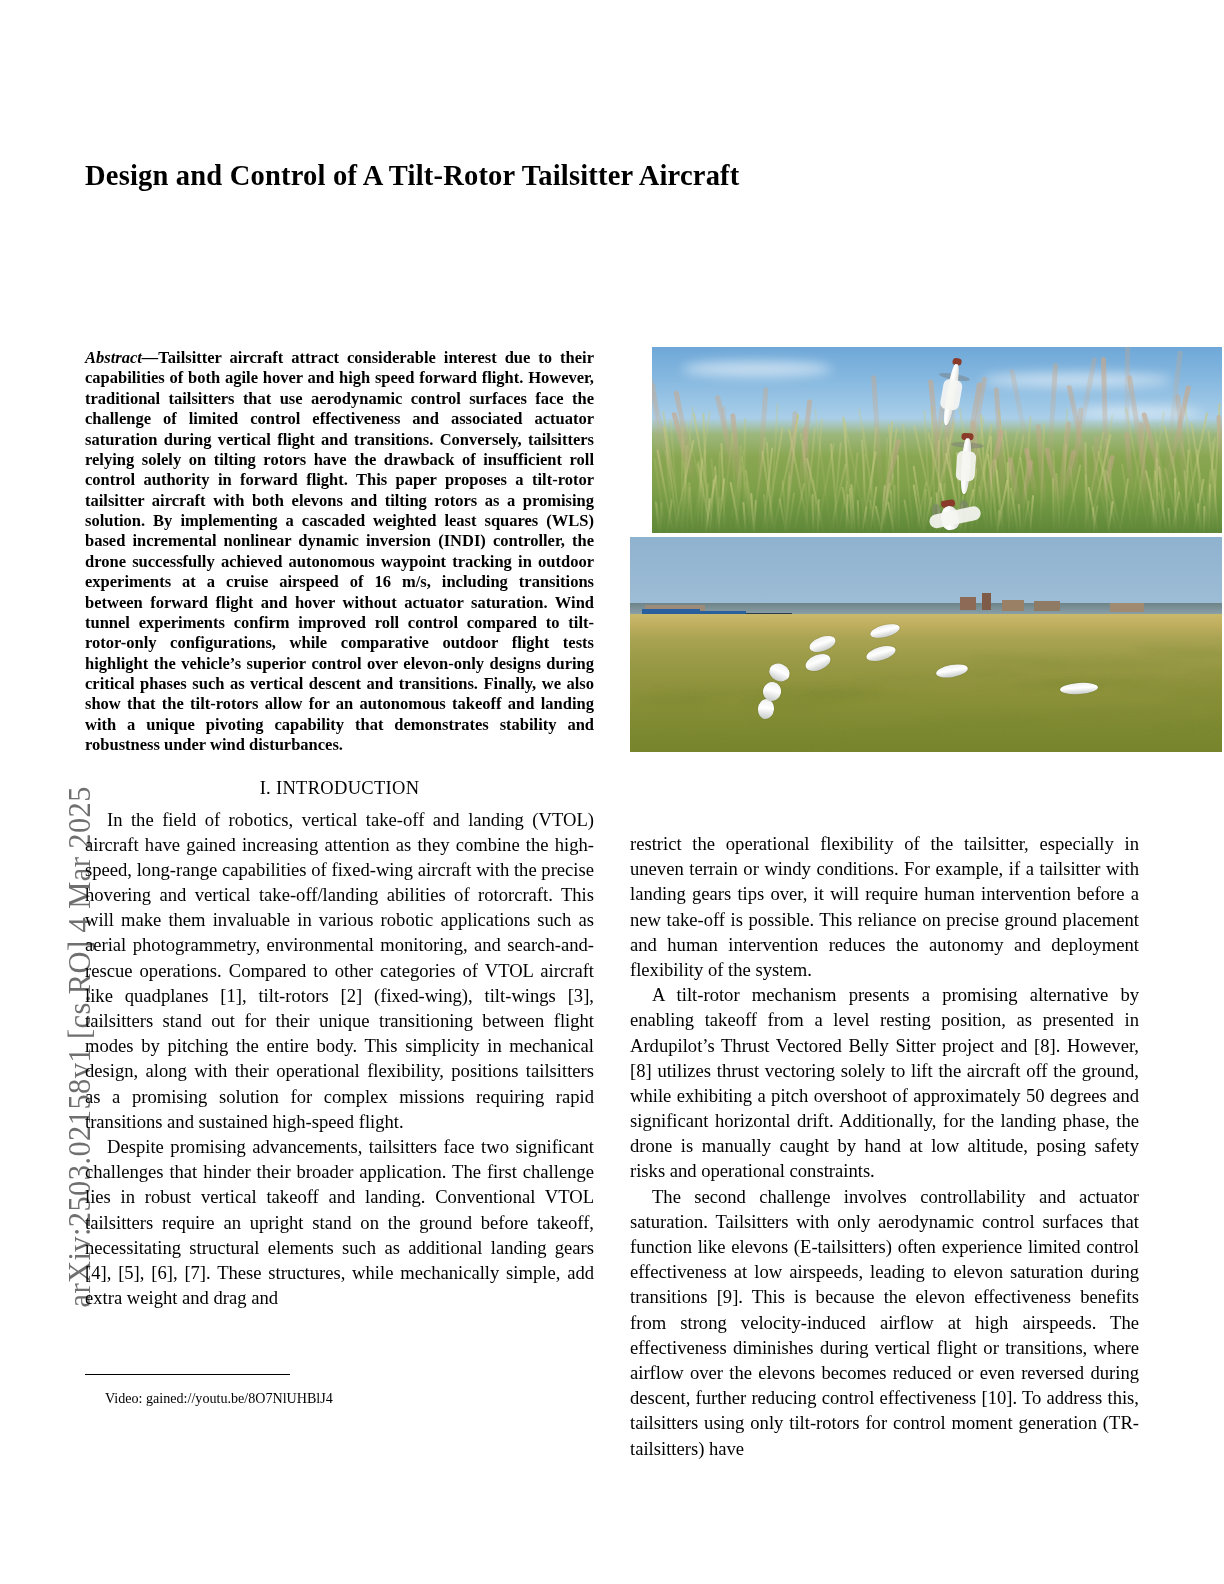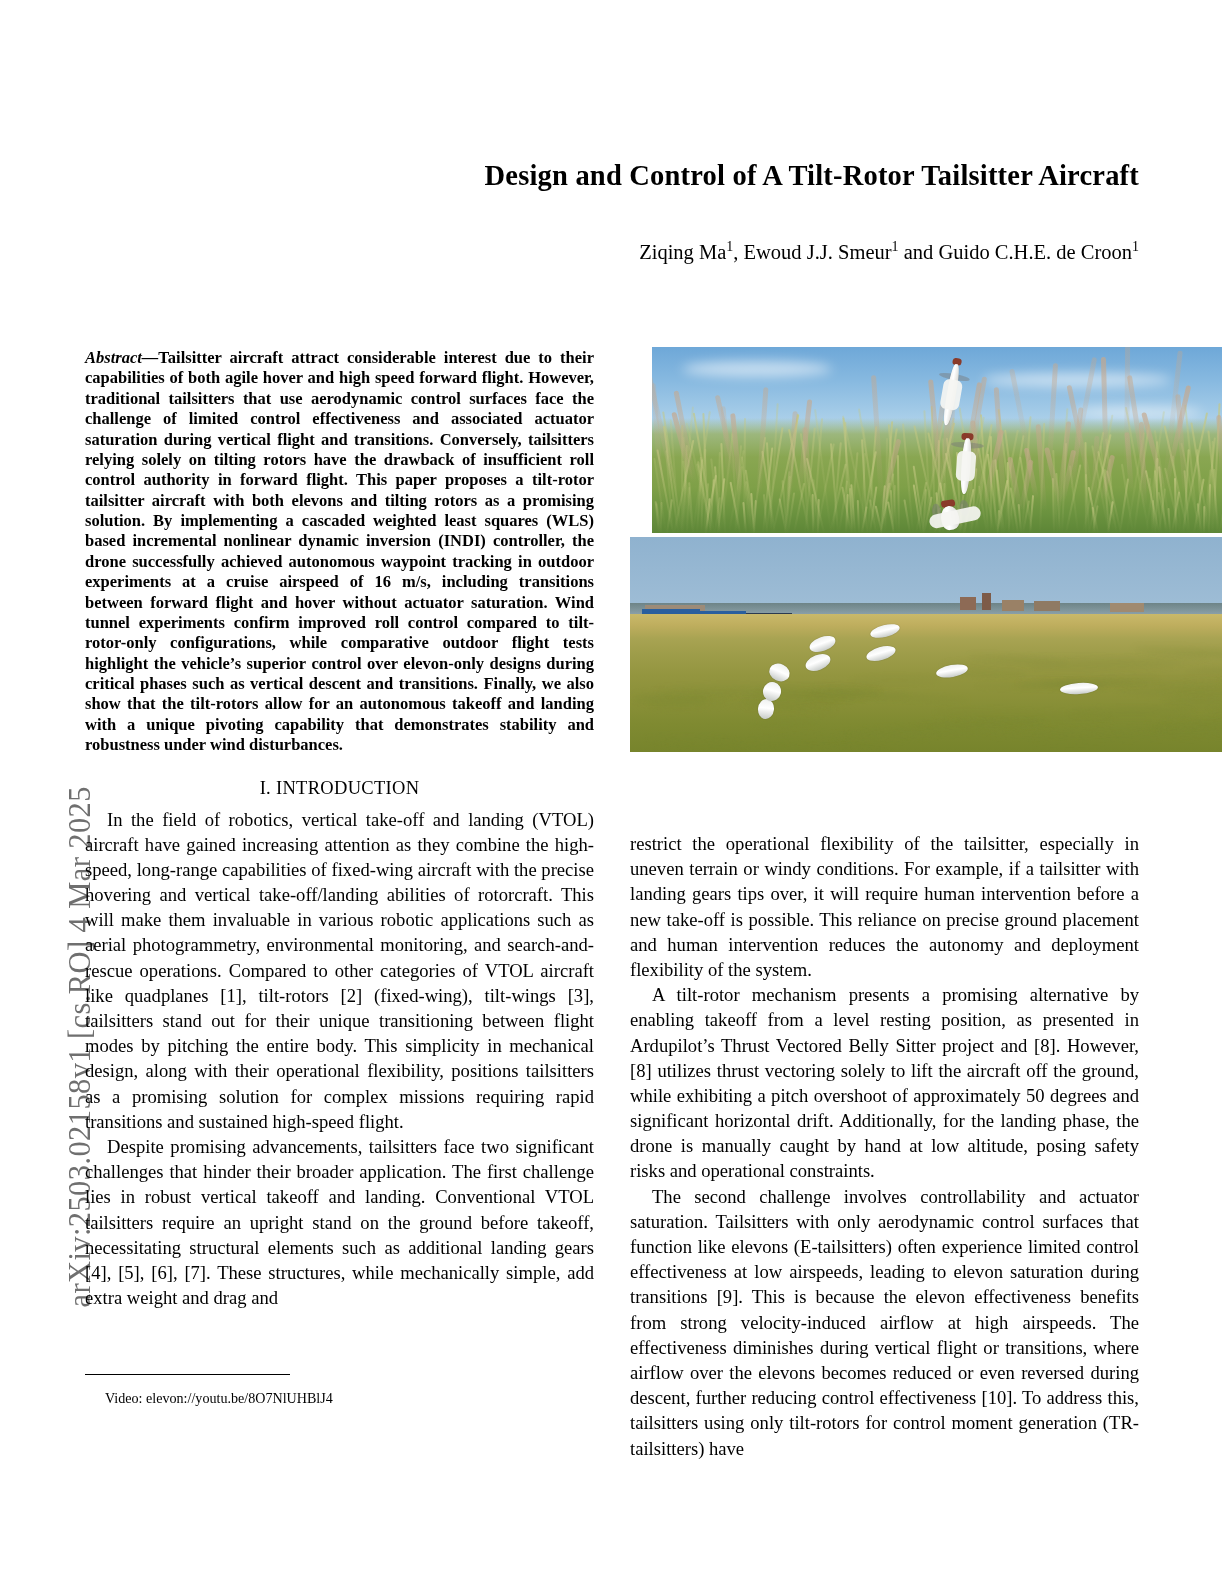--- a/index.html
+++ b/index.html
@@ -47,21 +47,21 @@
     width: 1054px;
     height: 1584px;
   }
 
   
   .title-block {
     position: absolute;
     left: 0px;
     top: 155px;
     width: 1054px;
-    text-align: right;
+    text-align: left;
   }
   .paper-title {
     font-size: 28.5px;
     font-weight: bold;
     line-height: 1.46;
     letter-spacing: 0.2px;
     margin: 0;
   }
   .paper-title .l2 { display: block; }
   .authors {
@@ -290,38 +290,37 @@
 <div class="arxiv-stamp">
   <div class="txt">arXiv:2503.02158v1  [cs.RO]  4 Mar 2025</div>
 </div>
 
 <div class="page">
 
   <div class="title-block">
     <h1 class="paper-title">
       <span>Design and Control of A Tilt-Rotor Tailsitter Aircraft</span>
     </h1>
-    <div class="authors"><span>Ziqing Ma</span><sup>1</sup><span>, </span><span>Ewoud J.J. Smeur</span><sup>1</sup><span> and </span><span>Guido C.H.E. de Croon</span><sup>1</sup></div>
   </div>
 
   <div class="col col-left">
 
     <p class="abstract"><span class="lead">Abstract—</span><span>Tailsitter aircraft attract considerable interest due to their capabilities of both agile hover and high speed forward flight. However, traditional tailsitters that use aerodynamic control surfaces face the challenge of limited control effectiveness and associated actuator saturation during vertical flight and transitions. Conversely, tailsitters relying solely on tilting rotors have the drawback of insufficient roll control authority in forward flight. This paper proposes a tilt-rotor tailsitter aircraft with both elevons and tilting rotors as a promising solution. By implementing a cascaded weighted least squares (WLS) based incremental nonlinear dynamic inversion (INDI) controller, the drone successfully achieved autonomous waypoint tracking in outdoor experiments at a cruise airspeed of 16 m/s, including transitions between forward flight and hover without actuator saturation. Wind tunnel experiments confirm improved roll control compared to tilt-rotor-only configurations, while comparative outdoor flight tests highlight the vehicle’s superior control over elevon-only designs during critical phases such as vertical descent and transitions. Finally, we also show that the tilt-rotors allow for an autonomous takeoff and landing with a unique pivoting capability that demonstrates stability and robustness under wind disturbances.</span></p>
 
 
     <h2 class="section-head">I.  INTRODUCTION</h2>
 
     <p class="body">In the field of robotics, vertical take-off and landing (VTOL) aircraft have gained increasing attention as they combine the high-speed, long-range capabilities of fixed-wing aircraft with the precise hovering and vertical take-off/landing abilities of rotorcraft. This will make them invaluable in various robotic applications such as aerial photogrammetry, environmental monitoring, and search-and-rescue operations. Compared to other categories of VTOL aircraft like quadplanes [1], tilt-rotors [2] (fixed-wing), tilt-wings [3], tailsitters stand out for their unique transitioning between flight modes by pitching the entire body. This simplicity in mechanical design, along with their operational flexibility, positions tailsitters as a promising solution for complex missions requiring rapid transitions and sustained high-speed flight.</p>
     <p class="body">Despite promising advancements, tailsitters face two significant challenges that hinder their broader application. The first challenge lies in robust vertical takeoff and landing. Conventional VTOL tailsitters require an upright stand on the ground before takeoff, necessitating structural elements such as additional landing gears [4], [5], [6], [7]. These structures, while mechanically simple, add extra weight and drag and</p>
 
   </div>
 
   <div class="footnote-rule"></div>
   <div class="footnote">
-    <p class="video"><span>Video: </span><span>elevon://youtu.be/8O7NlUHBlJ4</span></p>
+    <p class="video"><span>Video: </span><span>gained://youtu.be/8O7NlUHBlJ4</span></p>
   </div>
 
   <div class="figure">
 
     <div class="fig-img fig-top">
       <div class="sky-top"></div>
       <div class="cloudwisp" style="left:30px; top:14px; width:150px; height:16px;"></div>
       <div class="cloudwisp" style="left:330px; top:26px; width:190px; height:14px;"></div>
       <div class="cloudwisp" style="left:420px; top:60px; width:130px; height:11px;"></div>
       <div class="grass-top"></div>

